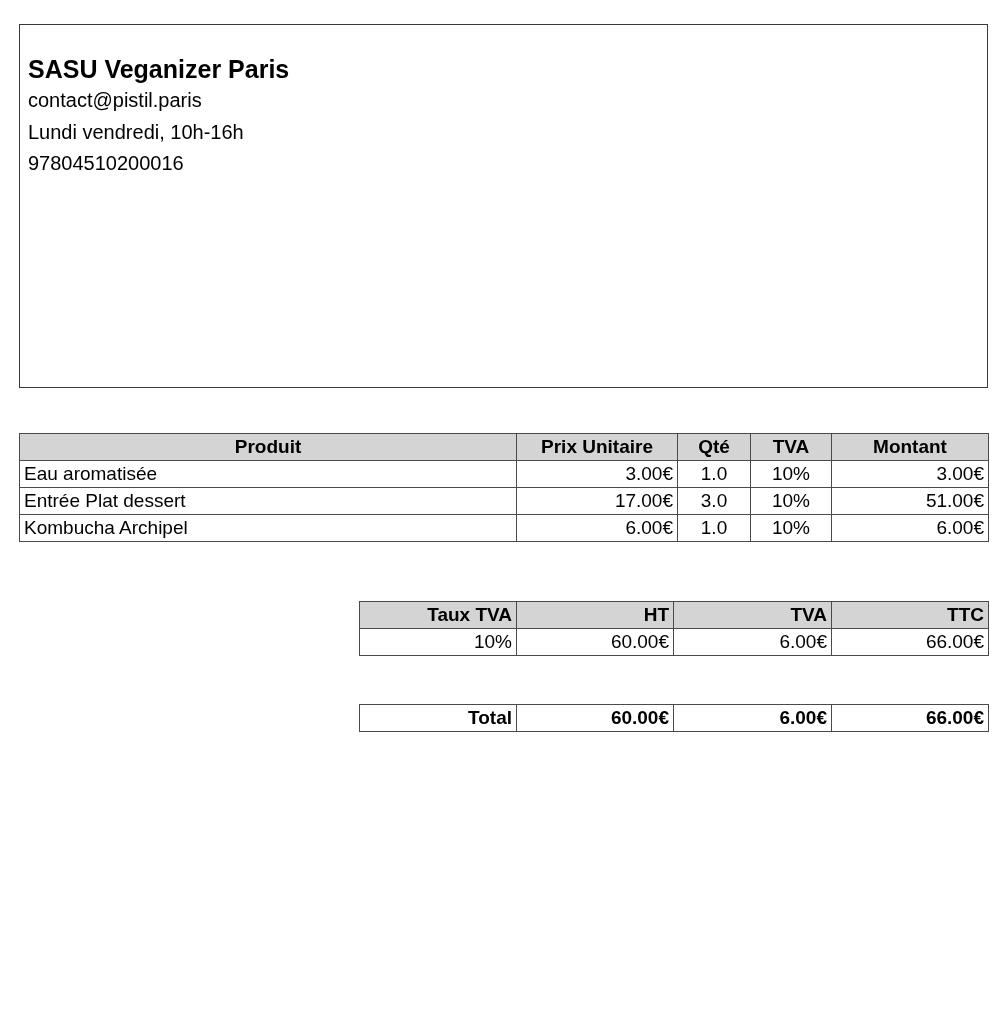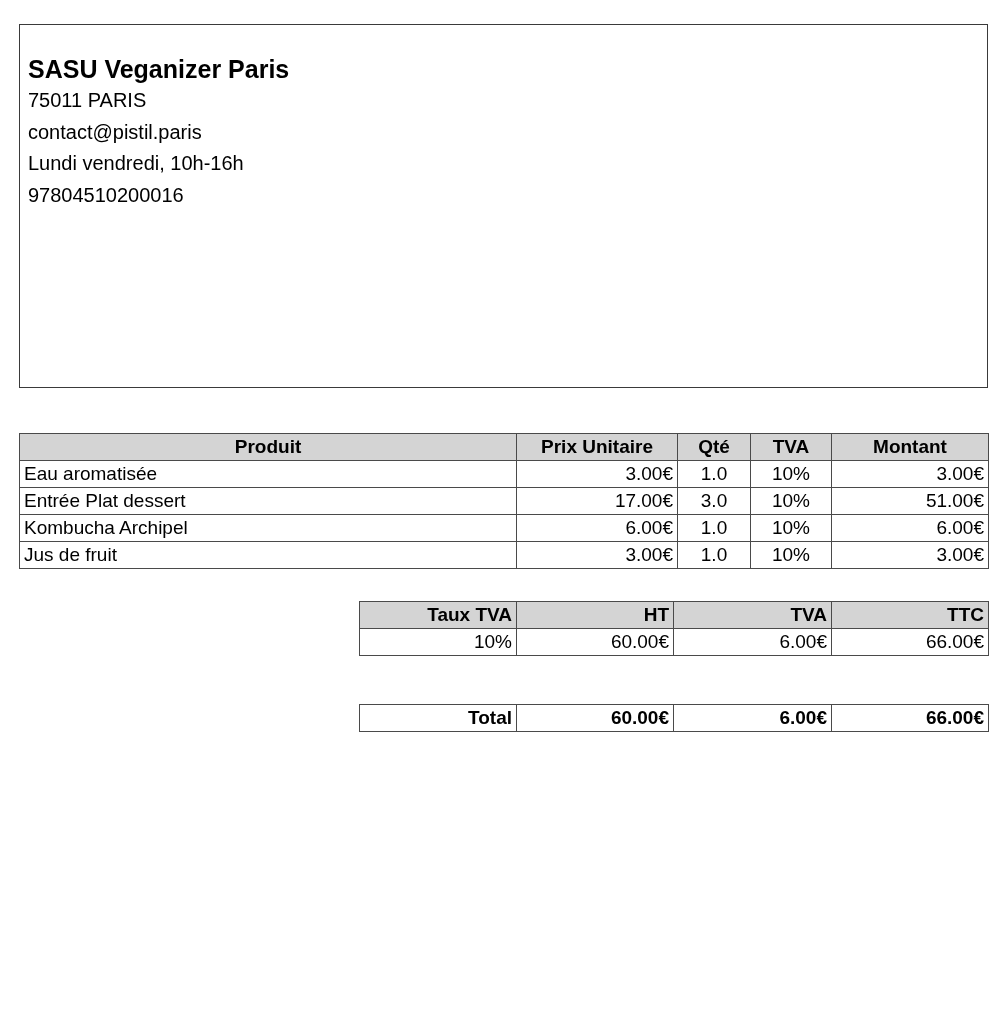--- a/index.html
+++ b/index.html
@@ -113,21 +113,20 @@
     font-weight: bold;
     background: #ffffff;
   }
 </style>
 </head>
 <body>
 
 <div class="vendor-box">
   <div class="vendor-inner">
     <div class="vendor-legal">SASU Veganizer Paris</div>
-    <div class="vendor-line">75011 PARIS</div>
     <div class="vendor-line">contact@pistil.paris</div>
     <div class="vendor-line">Lundi vendredi, 10h-16h</div>
     <div class="vendor-line">97804510200016</div>
   </div>
 </div>
 
 <table class="grid" id="items-table">
   <colgroup>
     <col style="width:497px">
     <col style="width:161px">
@@ -159,27 +158,20 @@
       <td class="col-tva">10%</td>
       <td class="col-montant">51.00€</td>
     </tr>
     <tr>
       <td class="col-produit">Kombucha Archipel</td>
       <td class="col-pu">6.00€</td>
       <td class="col-qte">1.0</td>
       <td class="col-tva">10%</td>
       <td class="col-montant">6.00€</td>
     </tr>
-    <tr>
-      <td class="col-produit">Jus de fruit</td>
-      <td class="col-pu">3.00€</td>
-      <td class="col-qte">1.0</td>
-      <td class="col-tva">10%</td>
-      <td class="col-montant">3.00€</td>
-    </tr>
   </tbody>
 </table>
 
 <table class="grid" id="vat-table">
   <colgroup>
     <col style="width:157px">
     <col style="width:157px">
     <col style="width:158px">
     <col style="width:157px">
   </colgroup>

